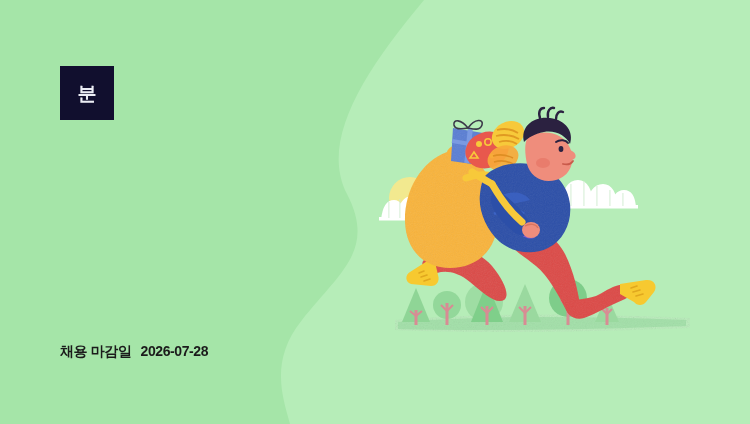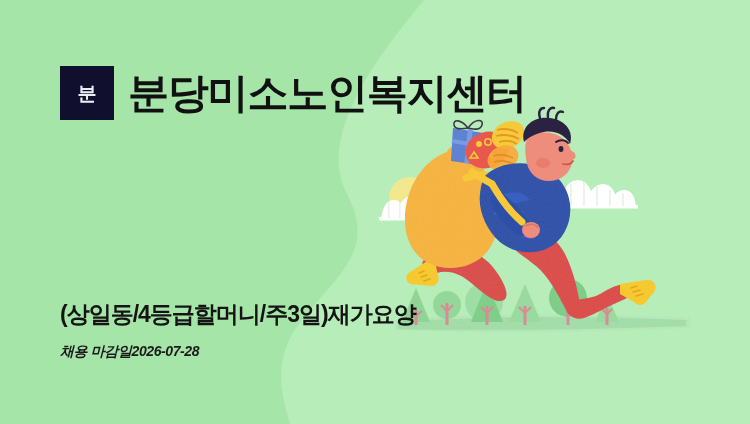--- a/index.html
+++ b/index.html
@@ -66,22 +66,22 @@
     letter-spacing:-1.0px;
     line-height:1;
     white-space:nowrap;
     z-index:6;
   }
   #deadline-row {
     position:absolute;
     left:60px; top:344px;
     display:flex;
     align-items:baseline;
+    gap:9px;
     z-index:6;
-    font-style:italic;
   }
   #deadline-row .lbl,
   #deadline-row .val {
     font-size:14px;
     font-weight:700;
     color:#1b1b1b;
     letter-spacing:-0.4px;
     line-height:1;
     white-space:nowrap;
   }
@@ -363,23 +363,21 @@
         </g>
       </g>
 
     </g>
   </svg>
 
   <div id="header">
     <div id="logo-badge">
       <span>분</span>
     </div>
-    <div id="org-title">분당미소노인복지센터</div>
   </div>
 
-  <div id="job-title">(상일동/4등급할머니/주3일)재가요양</div>
 
   <div id="deadline-row">
     <span class="lbl">채용 마감일</span>
     <span class="val">2026-07-28</span>
   </div>
 
 </div>
 
 </body></html>

